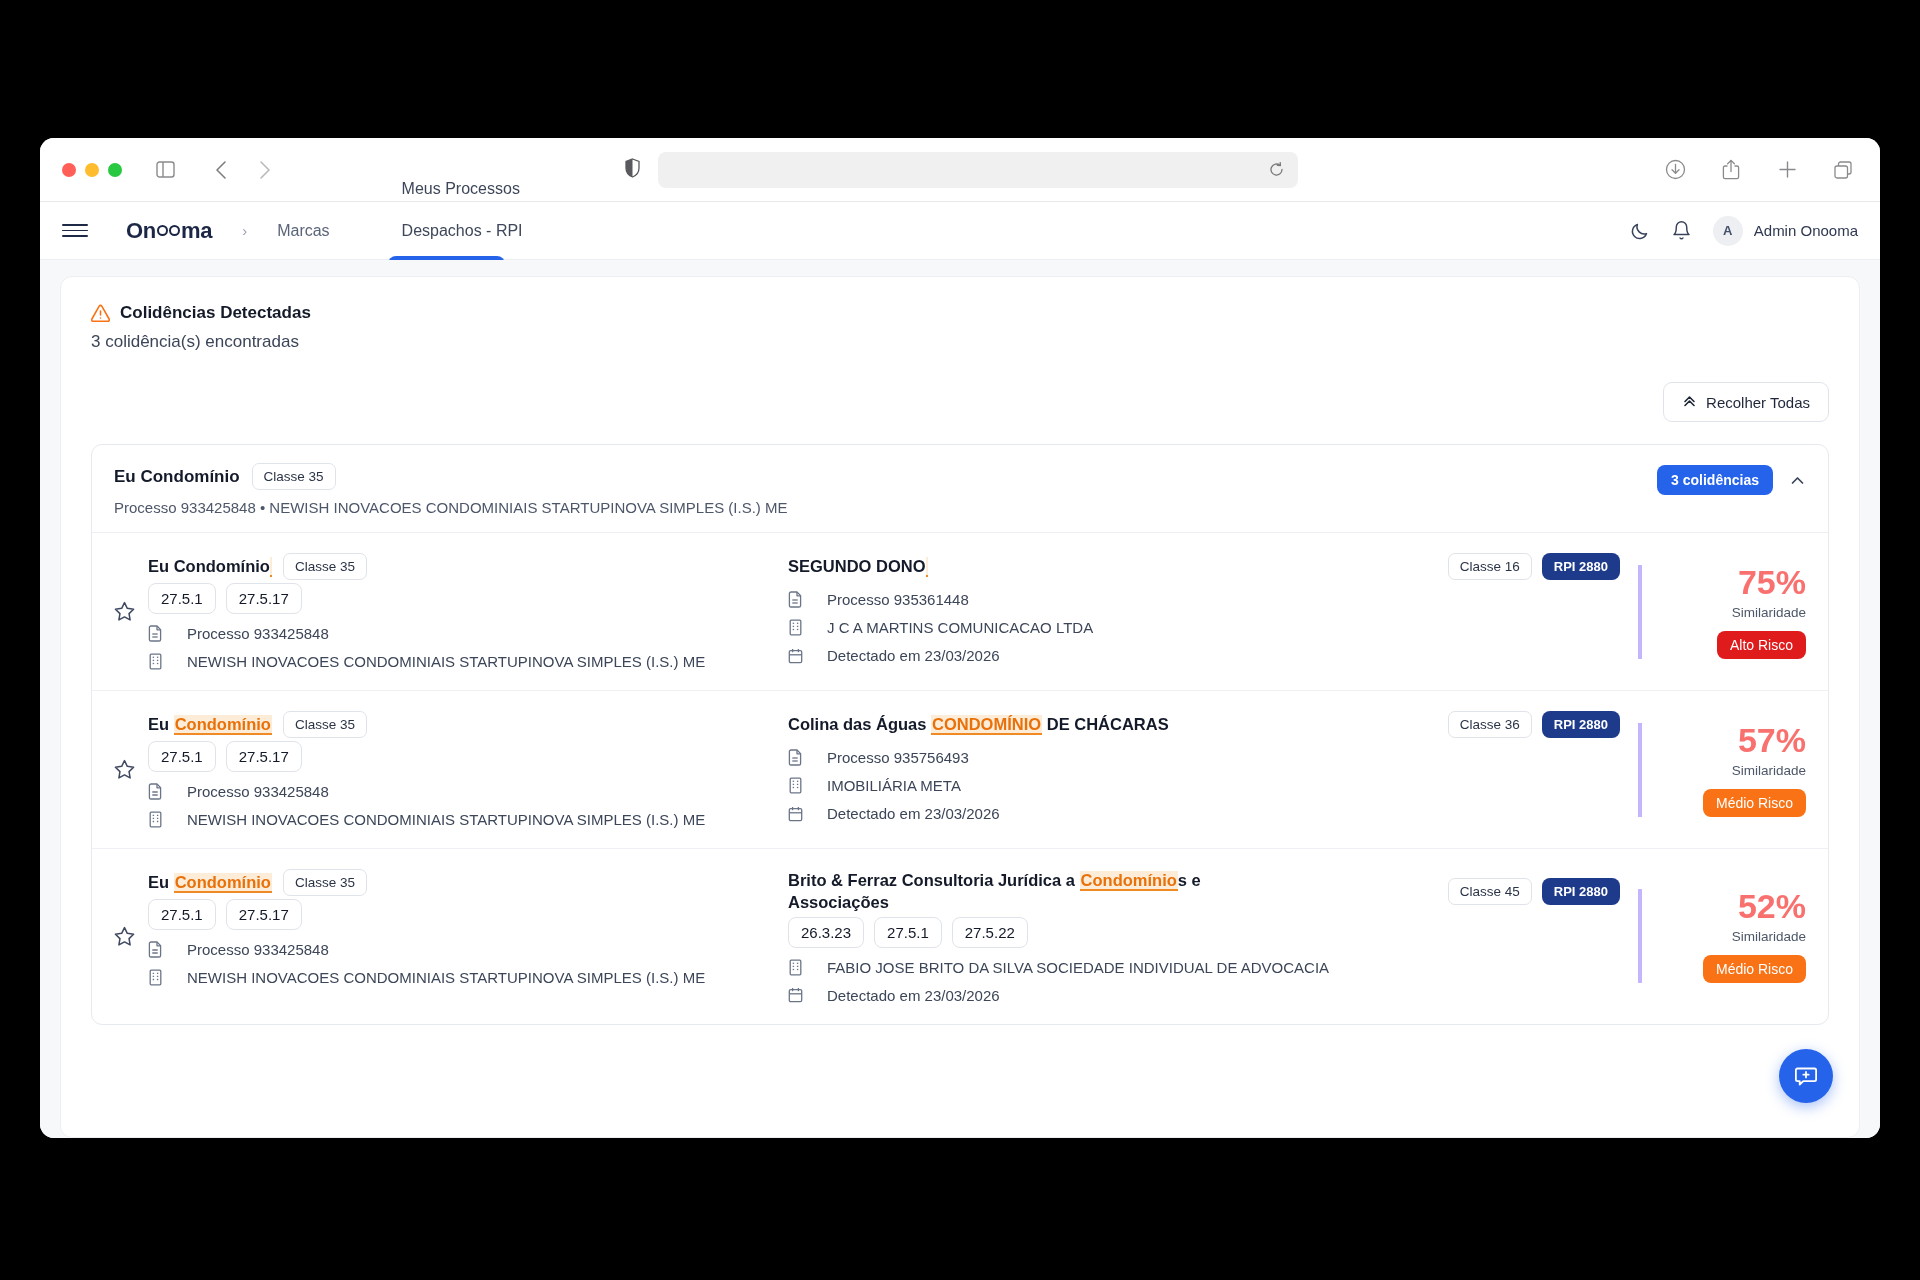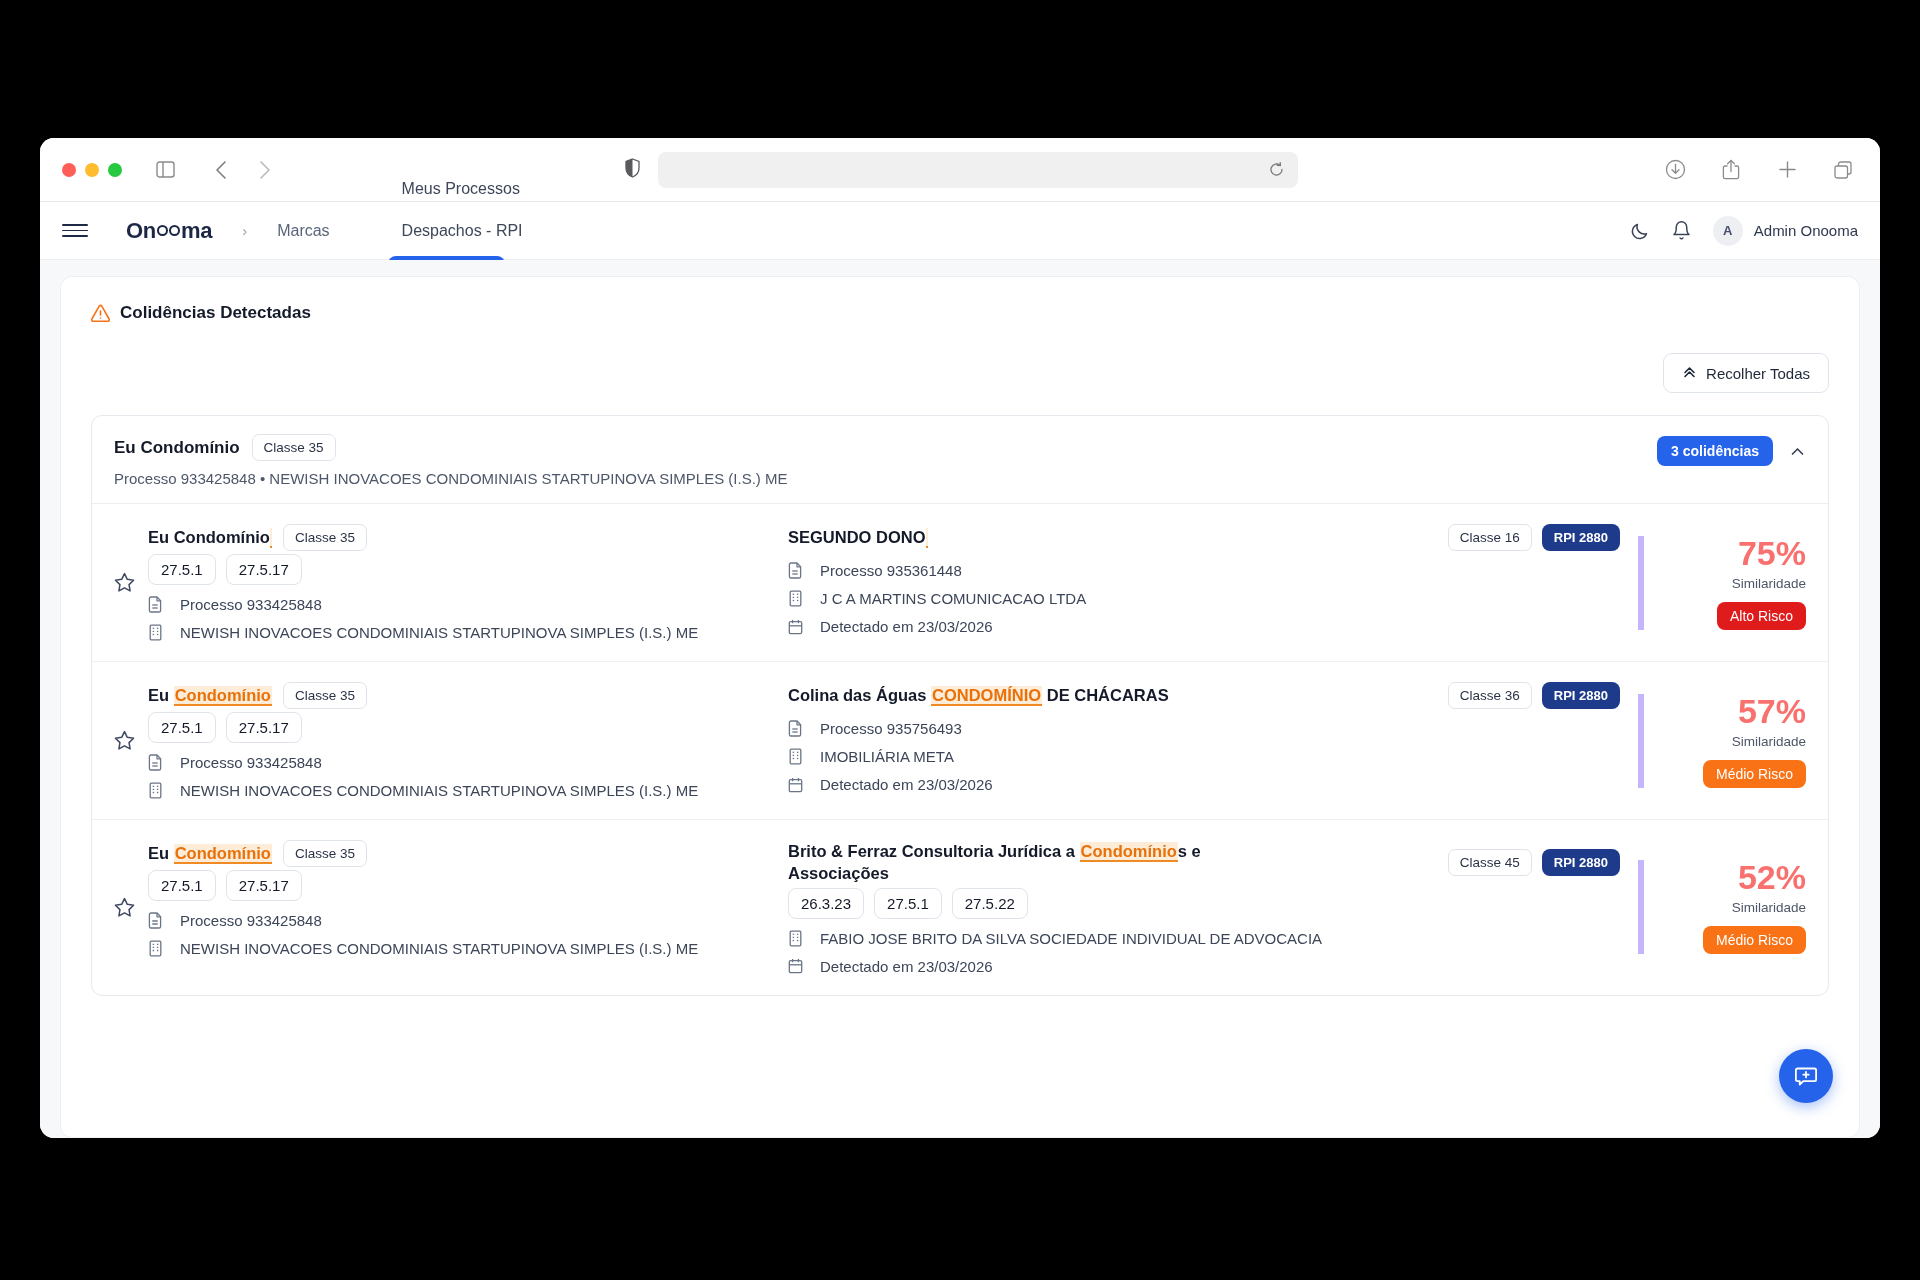--- a/index.html
+++ b/index.html
@@ -195,21 +195,21 @@
     width: 34px; flex: 0 0 34px;
     color: #3e4860;
     display: flex; align-items: center; justify-content: flex-start;
     align-self: center;
     cursor: pointer;
   }
   .col-left { flex: 0 0 640px; padding-right: 20px; }
   .col-right { flex: 1; padding-right: 18px; }
   .col-score {
     flex: 0 0 168px;
-    border-left: 6px solid #c4b5fd;
+    border-left: 4px solid #c4b5fd;
     padding-left: 14px;
     display: flex; flex-direction: column;
     align-items: flex-end; justify-content: center;
     align-self: center;
   }
 
   .mark-row { display: flex; align-items: center; gap: 11px; flex-wrap: wrap; }
   .mark-row.spread { justify-content: space-between; }
   .mark-name { font-size: 16.5px; font-weight: 700; color: #141a29; line-height: 1.35; }
   .mark-name .hl {
@@ -232,21 +232,21 @@
     padding: 6px 12px; font-size: 13px; font-weight: 600;
     white-space: nowrap;
   }
   .codes { display: flex; gap: 10px; margin-top: 3px; flex-wrap: wrap; }
   .code-chip {
     border: 1px solid #dfe3ea; background: #fff;
     border-radius: 8px; padding: 6px 12px;
     font-size: 15px; color: #141a29; font-weight: 500;
   }
   .meta-line {
-    display: flex; align-items: center; gap: 17px;
+    display: flex; align-items: center; gap: 24px;
     font-size: 15px; color: #3c4658;
     margin-top: 11px;
   }
   .meta-ico { color: #6b7588; display: flex; flex: 0 0 auto; }
 
   .pct { font-size: 34px; font-weight: 700; line-height: 1; color: #f8716f; }
   .pct-label { font-size: 13.5px; color: #4e5768; margin-top: 6px; }
   .risk {
     margin-top: 11px;
     border-radius: 8px; padding: 6px 13px;
@@ -399,20 +399,21 @@
       <div class="alert-title">
         <span class="warn-ico">
           <svg width="19" height="19" viewBox="0 0 19 19" fill="none" stroke="#f97316" stroke-width="1.6" stroke-linecap="round" stroke-linejoin="round">
               <path d="M8.2 2.1 0.9 15a1.5 1.5 0 0 0 1.3 2.3h14.6A1.5 1.5 0 0 0 18.1 15L10.8 2.1a1.5 1.5 0 0 0-2.6 0Z"></path>
               <line x1="9.5" y1="7" x2="9.5" y2="11"></line>
               <line x1="9.5" y1="14" x2="9.51" y2="14"></line>
             </svg>
         </span>
         <span>Colidências Detectadas</span>
       </div>
+      <div class="alert-sub">3 colidência(s) encontradas</div>
 
       <div class="toolbar-row">
         <button class="btn-outline">
           <span>
             <svg width="15" height="15" viewBox="0 0 15 15" fill="none" stroke="#1f2738" stroke-width="1.6" stroke-linecap="round" stroke-linejoin="round">
                 <polyline points="3,8.5 7.5,4 12,8.5"></polyline>
                 <polyline points="3,12.5 7.5,8 12,12.5"></polyline>
               </svg>
           </span>
           <span>Recolher Todas</span>

